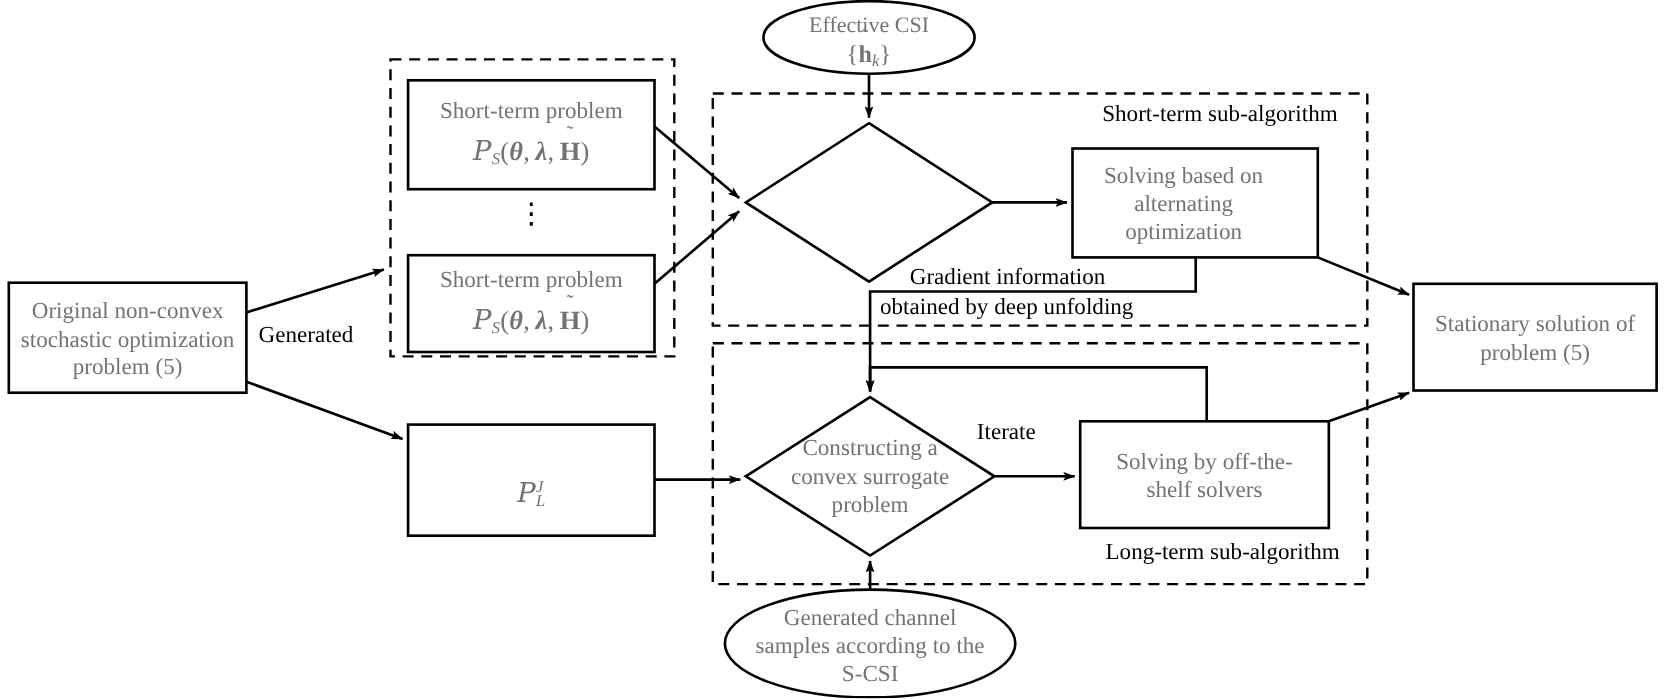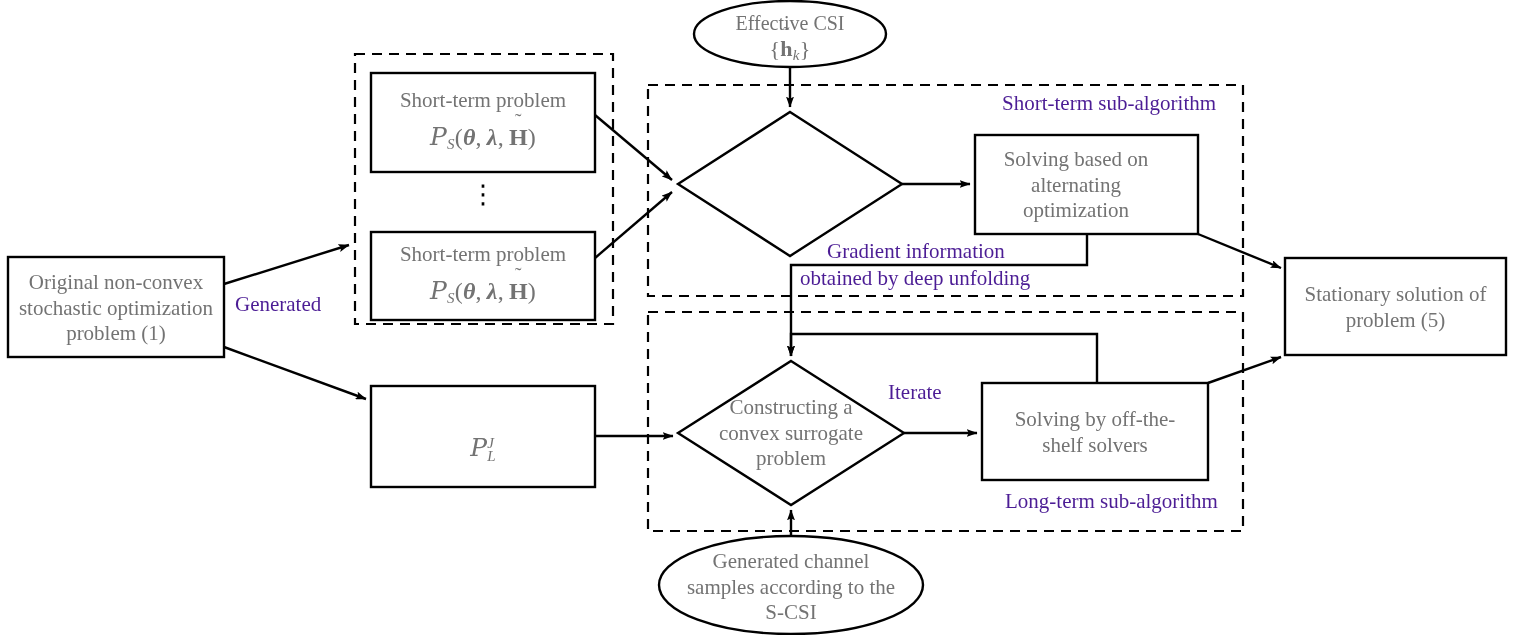--- a/index.html
+++ b/index.html
@@ -67,21 +67,21 @@
     position: absolute;
     left: 50%;
     top: -0.70em;
     transform: translateX(-50%);
     font-size: 0.85em;
     font-style: normal;
     font-weight: normal;
   }
   .label-text {
     position: absolute;
-    color: #4c1d95;
+    color: #000000;
     font-size: 21px;
     white-space: nowrap;
   }
   .vdots {
     position: absolute;
     text-align: center;
     font-size: 26px;
     letter-spacing: 0;
     line-height: 0.42;
     color: #000;
@@ -149,21 +149,21 @@
 
     <path d="M1097,383 L1097,334 L791,334 L791,356" fill="none" stroke="#000" stroke-width="2.4" marker-end="url(#arrow)"></path>
 
     <path d="M1208,383 L1281,357" fill="none" stroke="#000" stroke-width="2.4" marker-end="url(#arrow)"></path>
 
     <path d="M791,537 L791,510" fill="none" stroke="#000" stroke-width="2.4" marker-end="url(#arrow)"></path>
   </svg>
 
   <div class="node-text" style="left:8px; top:270px; width:216px;">Original non-convex
 stochastic optimization
-problem (1)</div>
+problem (5)</div>
 
   <div class="node-text" style="left:371px; top:88px; width:224px;">Short-term problem</div>
 
   <div class="node-text math" style="left:371px; top:122px; width:224px;"><span class="cal">P</span><span class="sub">S</span><span class="upr">(</span><span class="bold">θ</span><span class="upr">, </span><span class="bold">λ</span><span class="upr">, </span><span class="tilde-wrap"><span class="tl">˜</span><span class="bold upr">H</span></span><span class="upr">)</span></div>
 
   <div class="vdots" style="left:371px; top:190px; width:224px;">⋮</div>
 
   <div class="node-text" style="left:371px; top:242px; width:224px;">Short-term problem</div>
 
   <div class="node-text math" style="left:371px; top:276px; width:224px;"><span class="cal">P</span><span class="sub">S</span><span class="upr">(</span><span class="bold">θ</span><span class="upr">, </span><span class="bold">λ</span><span class="upr">, </span><span class="tilde-wrap"><span class="tl">˜</span><span class="bold upr">H</span></span><span class="upr">)</span></div>

